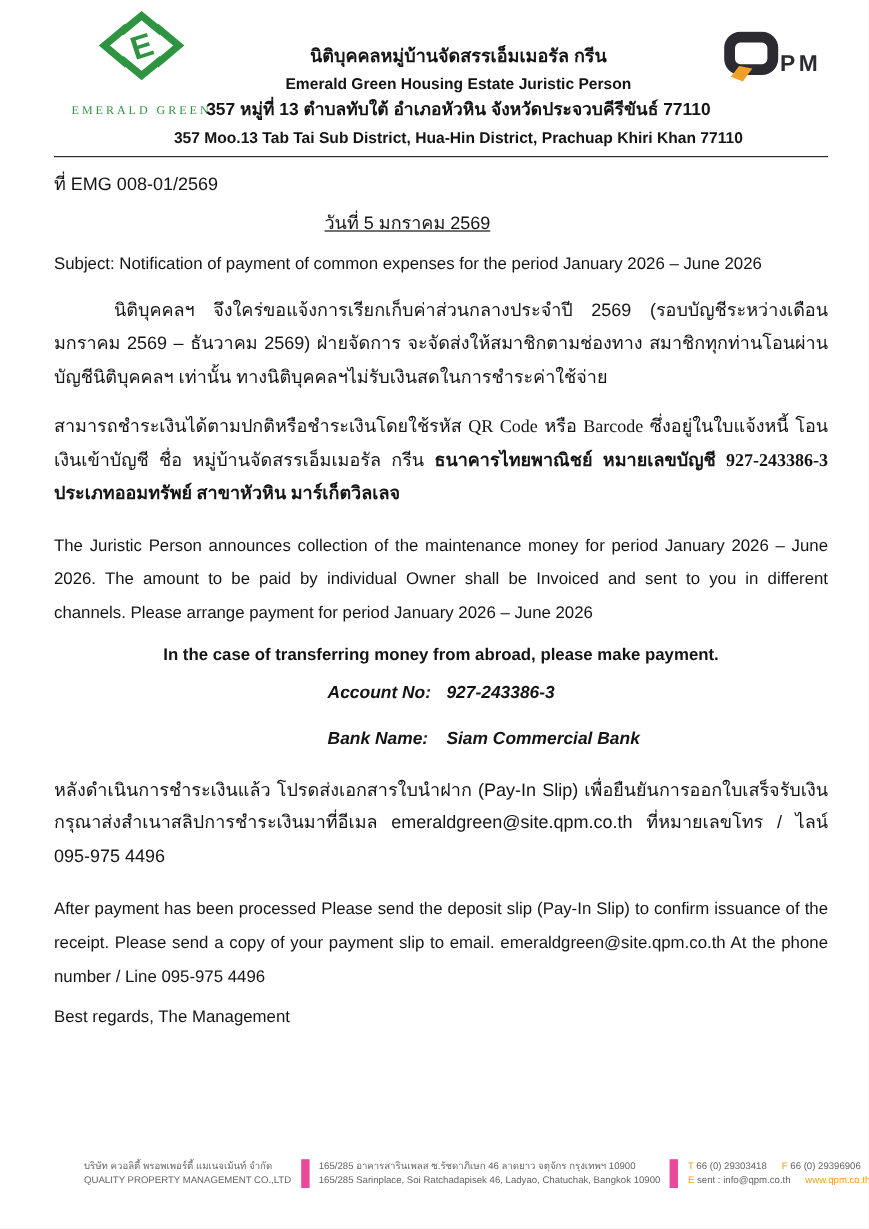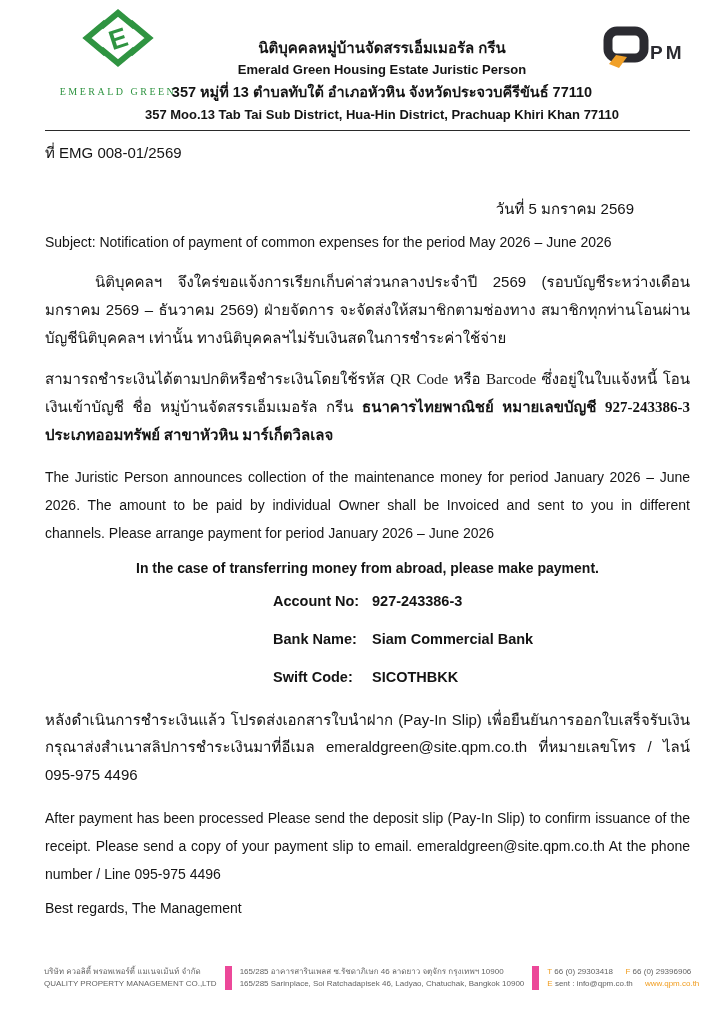--- a/index.html
+++ b/index.html
@@ -26,42 +26,42 @@
   .ht-th-name  { font-size: 15px; line-height: 23px; }
   .ht-en-name  { font-size: 13px; line-height: 22px; }
   .ht-th-addr  { font-size: 14.5px; line-height: 23px; }
   .ht-en-addr  { font-size: 13px; line-height: 21px; }
   .qpm-logo { position: absolute; right: 28px; top: 26px; }
   .header-rule { position: absolute; left: 45px; right: 34px; bottom: 0; border-top: 1.5px solid #2a2a2a; }
 
   
   .letter-body { padding: 0 34px 0 45px; }
   .ref-row   { margin-top: 10px; font-size: 15px; }
-  .date-row  { margin-top: 32px; font-size: 15px; text-align: right; padding-right: 56px; }
+  .date-row  { margin-top: 9px; font-size: 15px; text-align: center; padding-right: 56px; text-decoration: underline; }
   .subject-row { margin-top: 15px; font-size: 15px; display: flex; }
   .subject-label { flex: 0 0 62px; }
   .subject-en { margin-top: 13px; font-size: 14px; }
   .para { text-align: justify; }
   .p-th { font-size: 15px; line-height: 1.85; }
   .p-en { font-size: 14px; line-height: 2.0; }
   .p1 { margin-top: 18px; text-indent: 50px; }
   .p2 { margin-top: 15px; font-family: Liberation Serif, serif; }
   .p3 { margin-top: 13px; }
   .bold { font-weight: bold; }
   .transfer-heading { margin-top: 13px; font-size: 14px; font-weight: bold; text-align: center; }
   .bank-block { margin-top: 16px; margin-left: 228px; font-size: 14.5px; font-weight: bold; }
-  .bank-row { display: flex; margin-bottom: 19px; line-height: 19px; }
+  .bank-row { display: flex; margin-bottom: 19px; line-height: 19px; font-style: italic; }
   .bank-label { flex: 0 0 99px; }
   .p4 { margin-top: 5px; }
   .p5 { margin-top: 15px; }
   .closing { margin-top: 12px; font-size: 14px; }
 
   
   .footer {
-    position: absolute; left: 44px; right: 26px; bottom: 34px;
+    position: absolute; left: 70px; right: 26px; bottom: 34px;
     display: flex; align-items: center;
     font-size: 8px; line-height: 12px; color: #636363; white-space: nowrap;
   }
   .f-col { padding: 0 8px; }
   .f-col + .f-col { border-left: 7px solid #ec4899; }
   .f-col:first-child { padding-left: 0; }
   .orange { color: #f09c1e; }
   .f-web { color: #f09c1e; font-weight: normal; margin-left: 10px; }
   .f-gap { display: inline-block; width: 8px; }
 
@@ -107,42 +107,38 @@
     <div class="header-rule"></div>
   </div>
 
   <div class="letter-body">
 
     <div class="ref-row">ที่ EMG 008-01/2569</div>
 
     <div class="date-row">วันที่  5 มกราคม 2569</div>
 
 
-    <div class="subject-en">Subject: Notification of payment of common expenses for the period May 2026 – June 2026</div>
+    <div class="subject-en">Subject: Notification of payment of common expenses for the period January 2026 – June 2026</div>
 
     <p class="para p-th p1">นิติบุคคลฯ จึงใคร่ขอแจ้งการเรียกเก็บค่าส่วนกลางประจำปี 2569 (รอบบัญชีระหว่างเดือนมกราคม 2569 – ธันวาคม 2569) ฝ่ายจัดการ จะจัดส่งให้สมาชิกตามช่องทาง สมาชิกทุกท่านโอนผ่านบัญชีนิติบุคคลฯ เท่านั้น ทางนิติบุคคลฯไม่รับเงินสดในการชำระค่าใช้จ่าย</p>
 
     <p class="para p-th p2"><span>สามารถชำระเงินได้ตามปกติหรือชำระเงินโดยใช้รหัส QR Code หรือ Barcode ซึ่งอยู่ในใบแจ้งหนี้ โอนเงินเข้าบัญชี ชื่อ หมู่บ้านจัดสรรเอ็มเมอรัล กรีน </span><span class="bold">ธนาคารไทยพาณิชย์ หมายเลขบัญชี 927-243386-3 ประเภทออมทรัพย์ สาขาหัวหิน มาร์เก็ตวิลเลจ</span></p>
 
     <p class="para p-en p3">The Juristic Person announces collection of the maintenance money for period January 2026 – June 2026.  The amount to be paid by individual Owner shall be Invoiced and sent to you in different channels. Please arrange payment for period January 2026 – June 2026</p>
 
     <div class="transfer-heading">In the case of transferring money from abroad, please make payment.</div>
 
     <div class="bank-block">
       <div class="bank-row">
         <span class="bank-label">Account No:</span>
         <span>927-243386-3</span>
       </div>
       <div class="bank-row">
         <span class="bank-label">Bank Name:</span>
         <span>Siam Commercial Bank</span>
-      </div>
-      <div class="bank-row">
-        <span class="bank-label">Swift Code:</span>
-        <span>SICOTHBKK</span>
       </div>
     </div>
 
     <p class="para p-th p4">หลังดำเนินการชำระเงินแล้ว โปรดส่งเอกสารใบนำฝาก (Pay-In Slip) เพื่อยืนยันการออกใบเสร็จรับเงิน กรุณาส่งสำเนาสลิปการชำระเงินมาที่อีเมล  emeraldgreen@site.qpm.co.th  ที่หมายเลขโทร / ไลน์  095-975 4496</p>
 
     <p class="para p-en p5">After payment has been processed Please send the deposit slip (Pay-In Slip) to confirm issuance of the receipt. Please send a copy of your payment slip to email.  emeraldgreen@site.qpm.co.th  At the phone number / Line 095-975 4496</p>
 
     <div class="closing">Best regards, The Management</div>
   </div>
 

